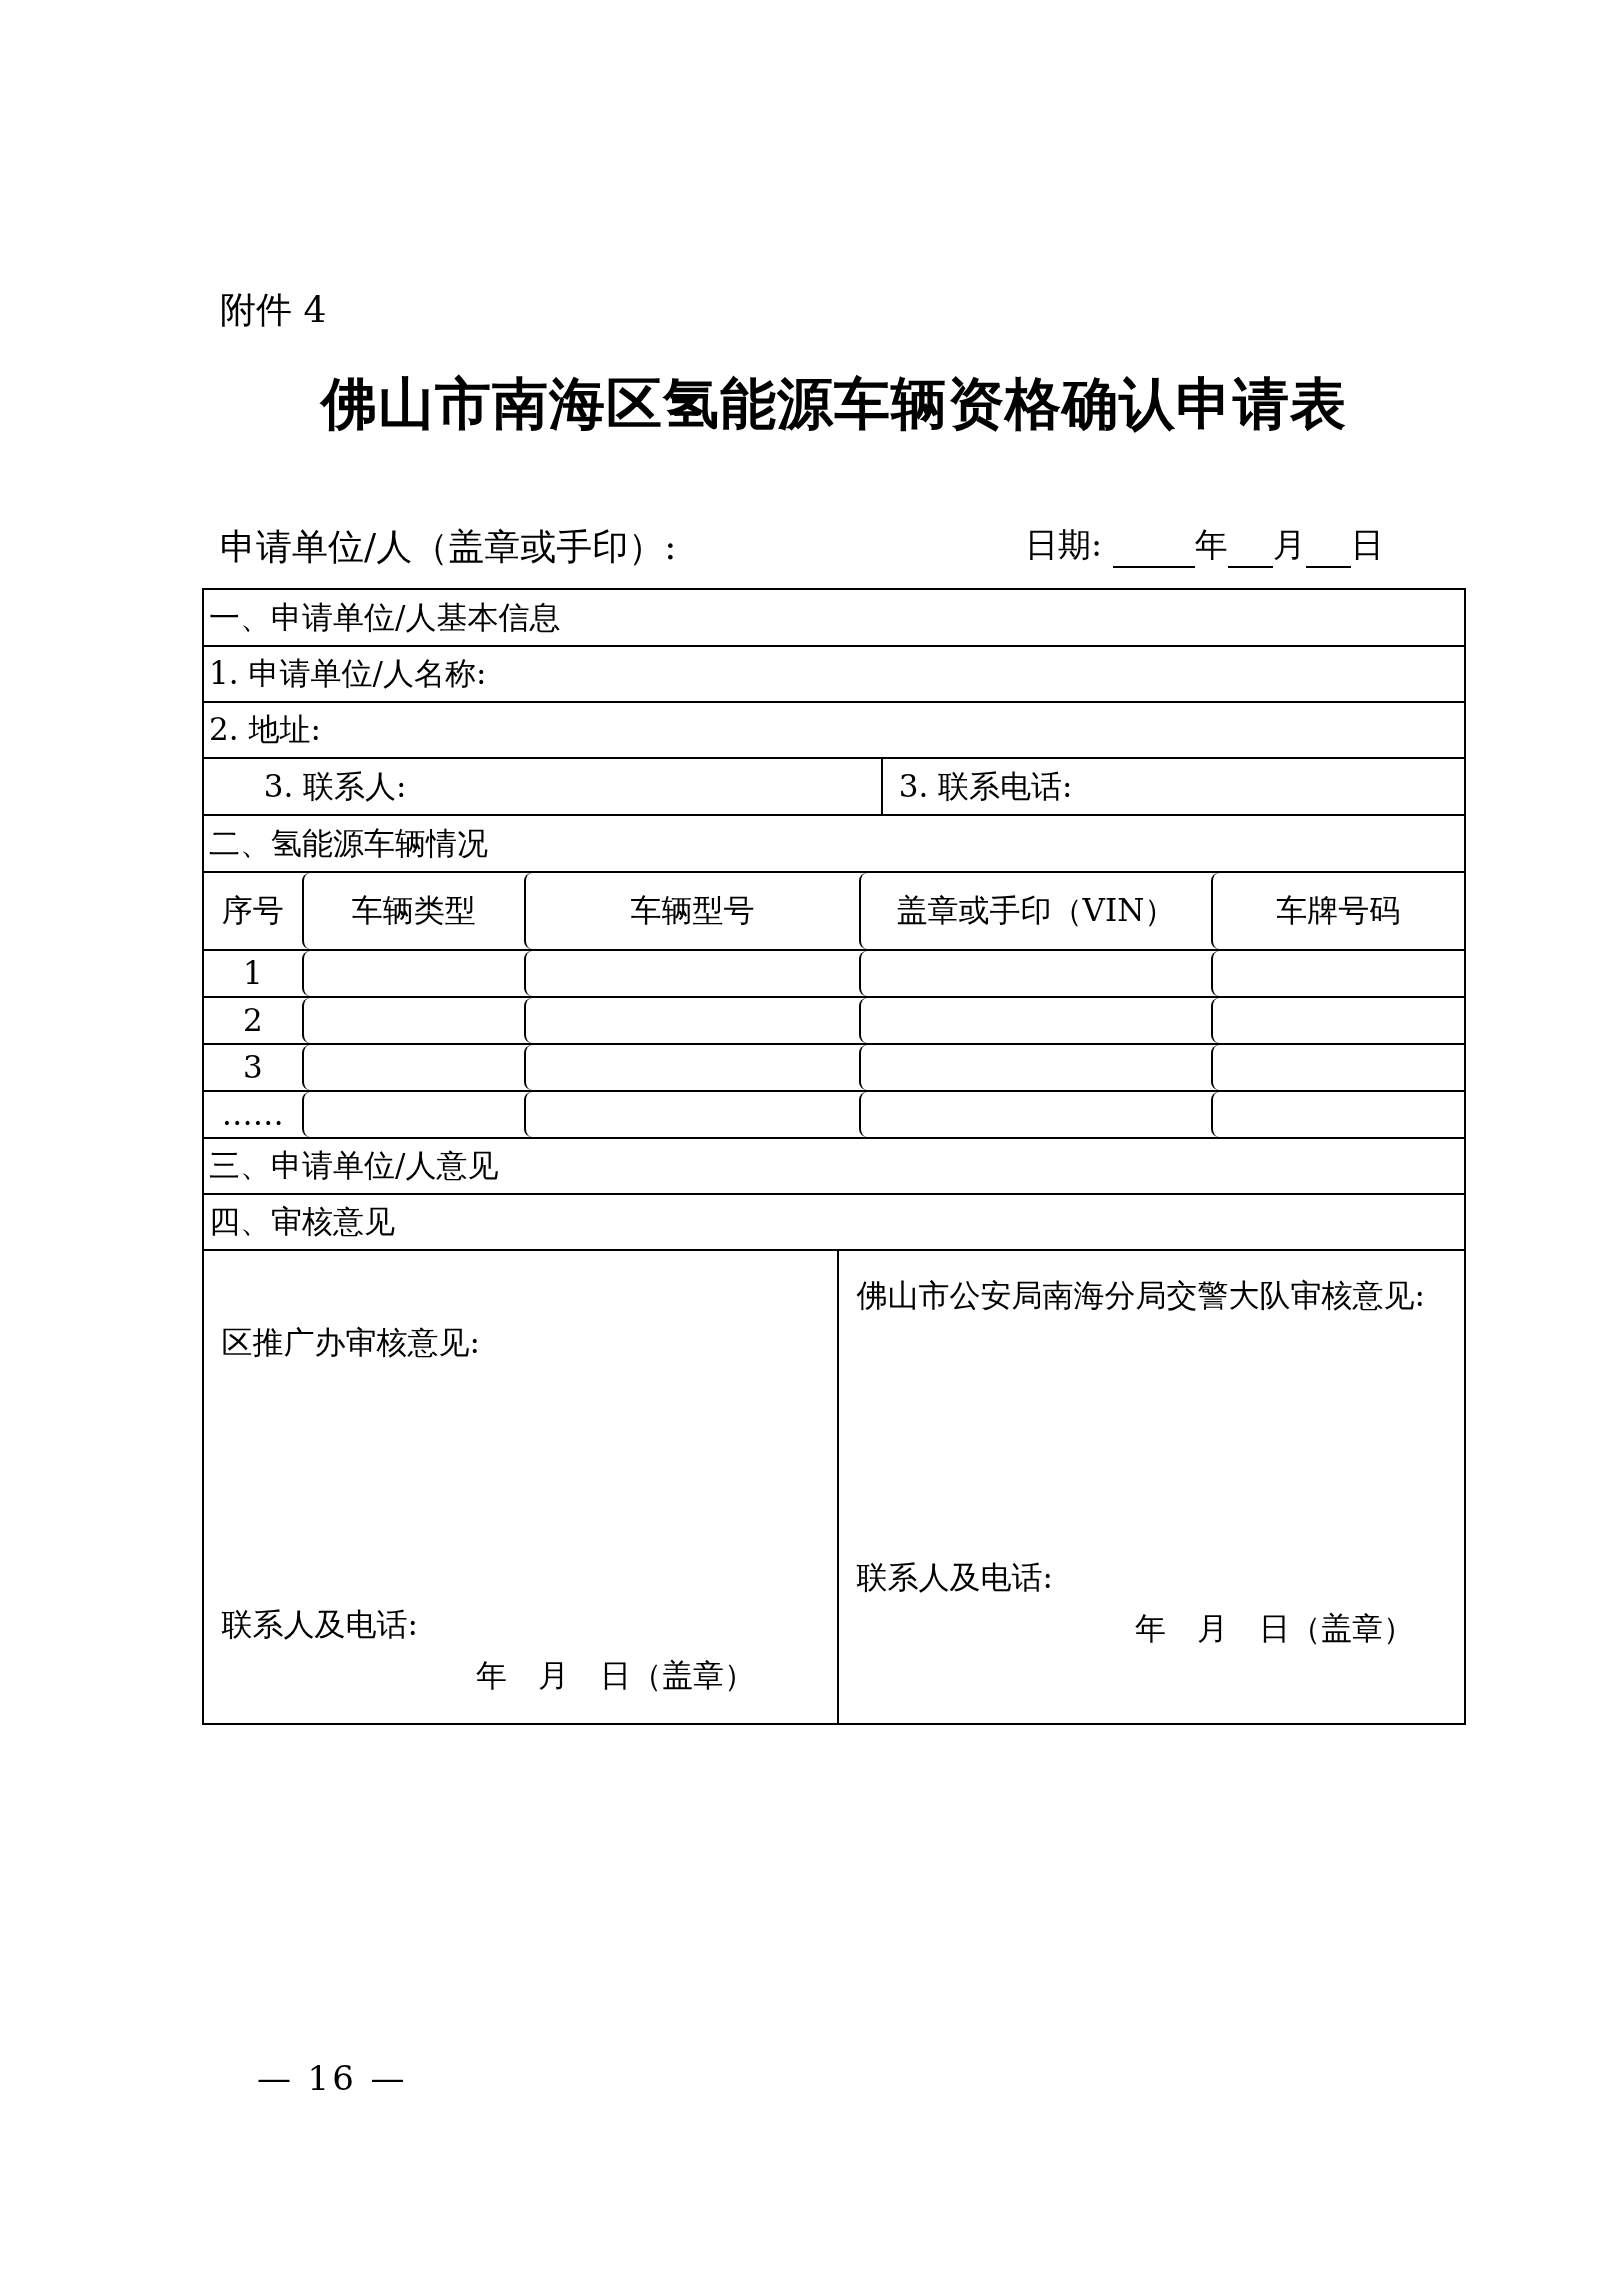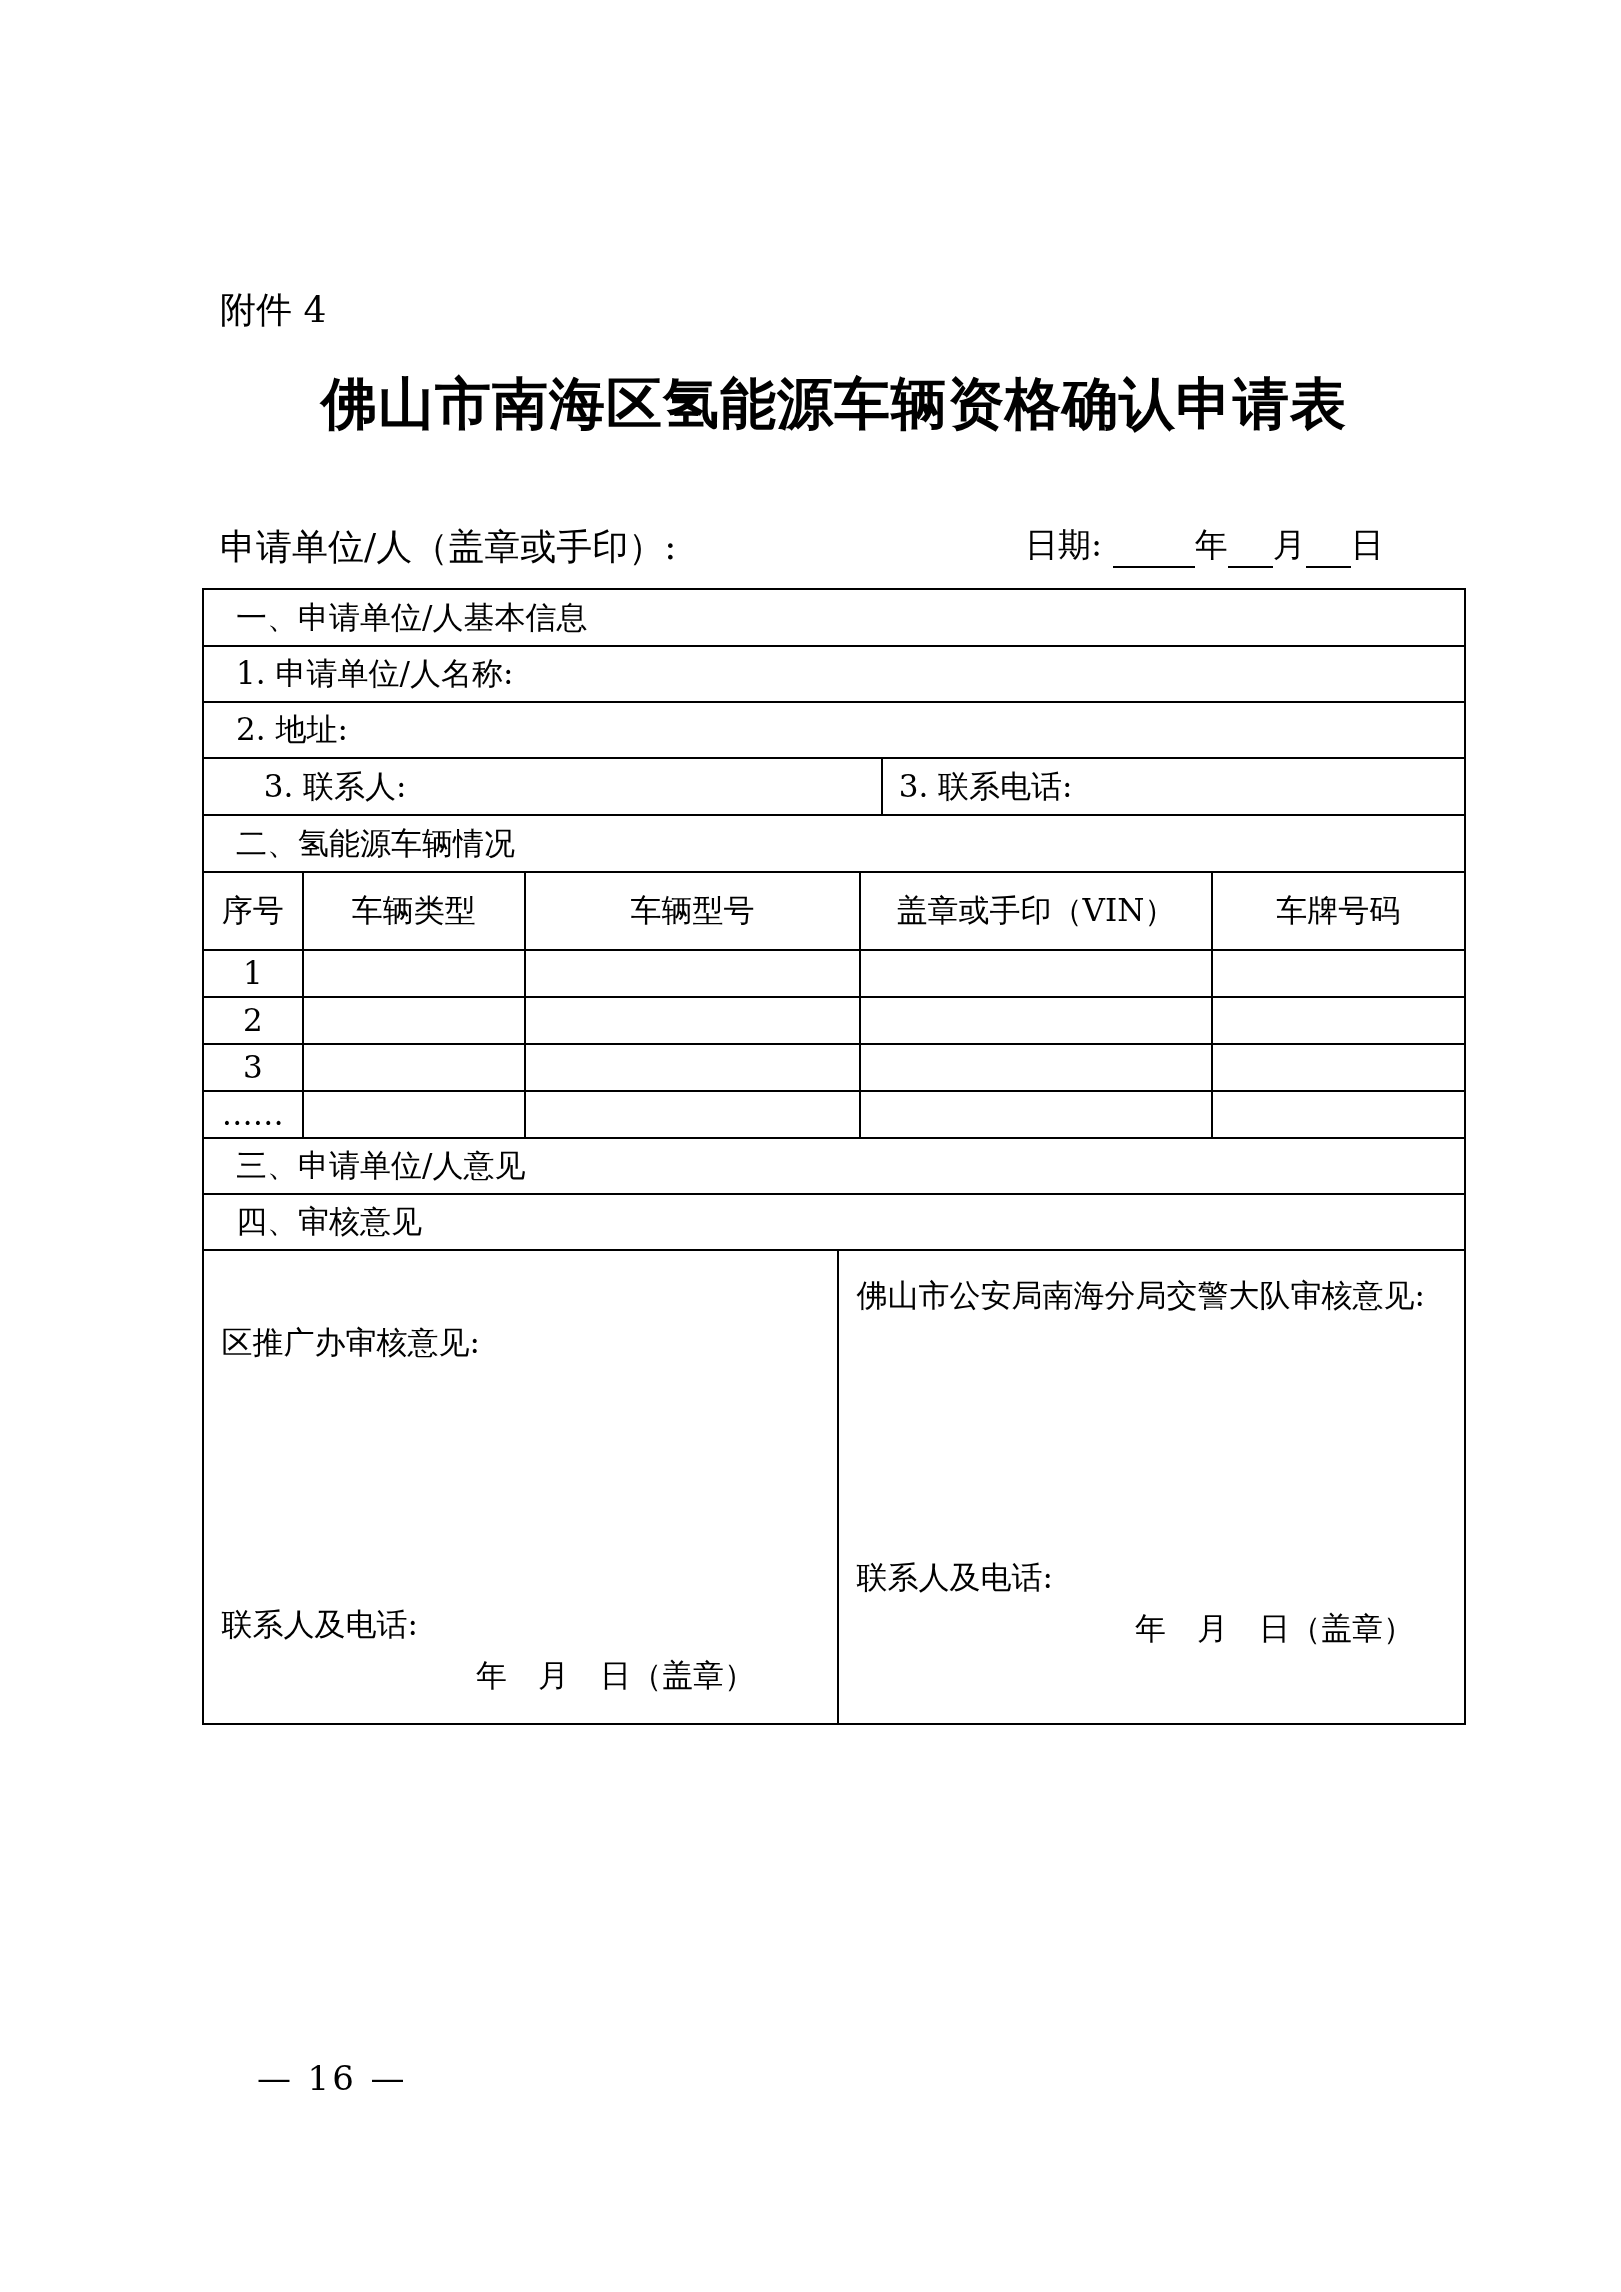--- a/index.html
+++ b/index.html
@@ -29,40 +29,40 @@
 
   
   #form-table {
     left:202px; top:588px; width:1264px;
     border:2.9px solid #000; box-sizing:border-box;
     font-size:31px; line-height:1.2;
   }
   .row { border-top:2px solid #000; box-sizing:border-box; }
   .row.first { border-top:none; }
   .h56{height:55px} .h57{height:56px} .h58{height:57px}
-  .sec-row, .field-row { display:flex; align-items:center; padding-left:32px; }
+  .sec-row, .field-row { display:flex; align-items:center; padding-left:5px; }
 
   .split-row { display:flex;padding-left:44px; }
   .split-row .cell-l {
     width:633px; box-sizing:border-box; display:flex; align-items:center; padding-left:15.7px;
   }
   .split-row .cell-r {
     flex:1; border-left:2px solid #000; display:flex; align-items:center; padding-left:15.7px;
   }
 
   
   .veh-row {
     display:grid;
     grid-template-columns:7.75% 17.65% 26.6% 27.9% 20.1%;
   }
   .veh-head { height:78px; }
   .veh-data { height:47px; }
   .vcell {
     border-left:2px solid #000; box-sizing:border-box;
-    display:flex; align-items:center; justify-content:center; text-align:center;
+    display:flex; align-items:center; justify-content:center; text-align:center;border-radius:8px;
   }
   .vcell.c1 { border-left:none; }
 
   
   .opinion { height:286px; position:relative; }
   .op-line1 { position:absolute; left:78px;  top:39px;  }
   .op-line2 { position:absolute; left:15.7px;  top:112px; }
   .op-line3 { position:absolute; left:15.7px;  top:184px; }
   .op-sig   { position:absolute; left:714px; top:237px; }
 

